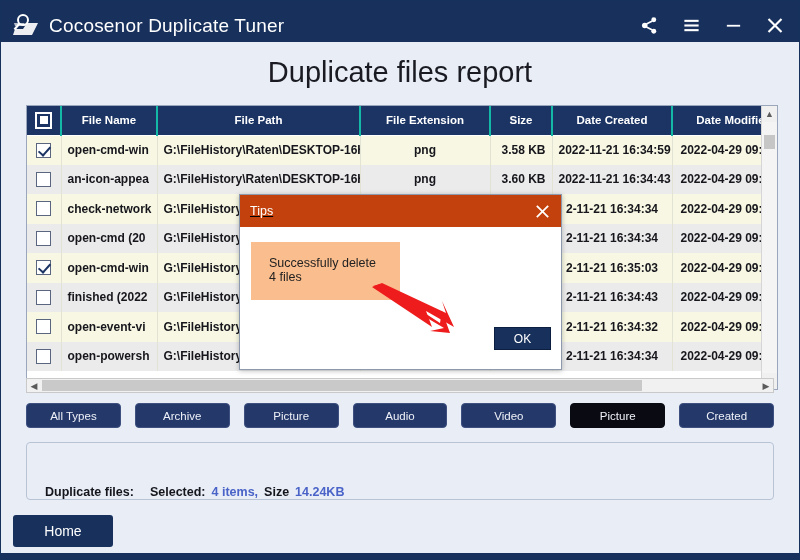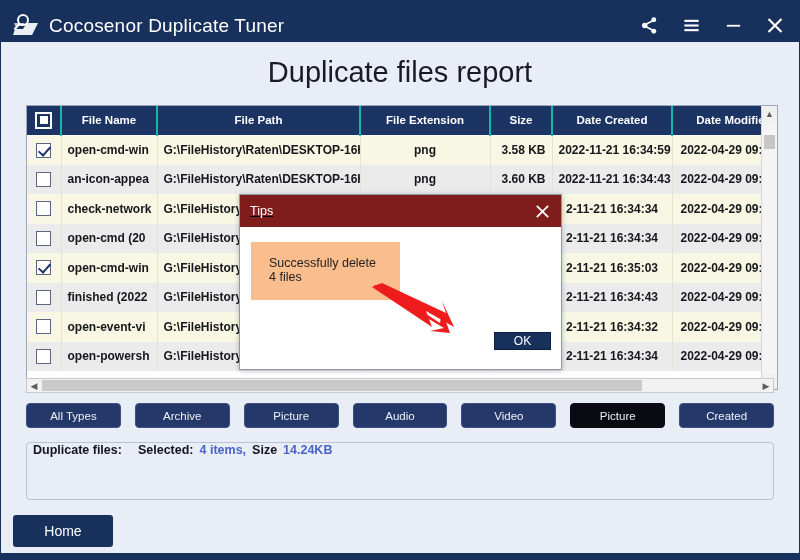--- a/index.html
+++ b/index.html
@@ -194,22 +194,22 @@
 
   
   .summary {
     position: absolute;
     left: 25px; right: 25px; top: 441px;
     height: 58px;
     background: #e8edf6;
     border: 1px solid #b9c3d6;
     border-radius: 4px;
     display: flex;
-    align-items: flex-start;
-    padding: 0 6px;
+    align-items: flex-end;
+    padding: 0 18px;
   }
   .sum-text {
     font-size: 12.5px; color: #15151c; font-weight: bold;
     display: flex; align-items: baseline; gap: 6px;
   }
   .sum-text .lbl2 { margin-left: 10px; }
   .sum-val { color: #4a63c8; font-weight: bold; }
   .delete-btn {
     margin-left: auto;
     width: 130px; height: 35px;
@@ -241,39 +241,39 @@
   
   .dlg {
     position: absolute;
     left: 238px; top: 193px;
     width: 323px; height: 176px;
     background: #ffffff;
     border: 1px solid #8d99ad;
     box-shadow: 0 1px 5px rgba(0,0,0,.25);
   }
   .dlg-bar {
-    height: 32px; background: #7f1d1d;
+    height: 32px; background: #c2410c;
     display: flex; align-items: center;
     padding: 0 10px;
     text-decoration: underline;
   }
   .dlg-title { color: #ffffff; font-size: 12.5px; }
   .dlg-close { margin-left: auto; cursor: pointer; display: flex; align-items: center; }
   .dlg-body { position: relative; height: 144px; }
   .msg-box {
     position: absolute; left: 11px; top: 15px;
     background: #fabd8d;
     color: #222;
     font-size: 12.5px;
     padding: 14px 18px 16px 18px;
     width: 149px;
   }
   .ok-btn {
     position: absolute; right: 10px; bottom: 21px;
-    width: 57px; height: 18px;
+    width: 57px; height: 23px;
     background: #17305c;
     color: #ffffff;
     font-size: 12px;
     border: 1px solid #0d1f40;
     display: flex; align-items: center; justify-content: center;
     cursor: pointer;
   }
   .arrow-svg {
     position: absolute; left: 130px; top: 56px;
     width: 110px; height: 60px;

